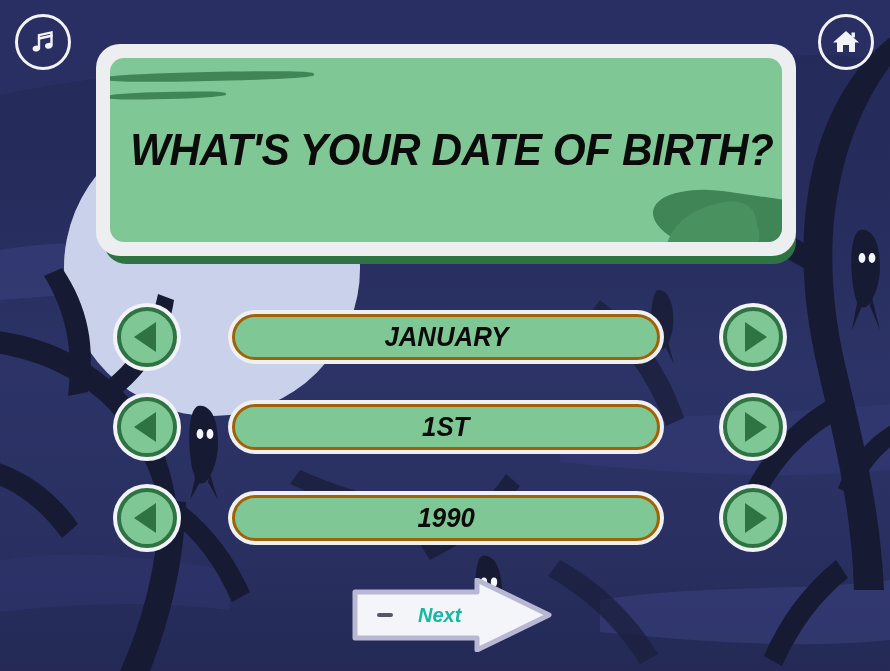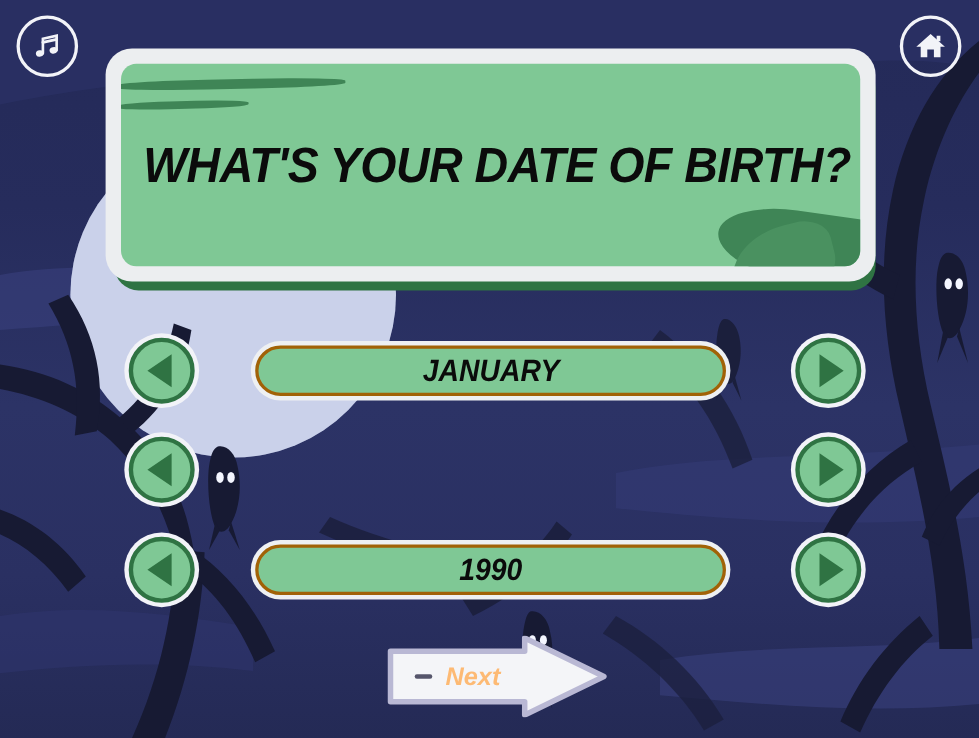--- a/index.html
+++ b/index.html
@@ -214,27 +214,27 @@
     left: 345px;
     top: 578px;
     width: 210px;
     height: 74px;
     cursor: pointer;
     z-index: 28;
   }
   #next-button svg { display:block; }
   #next-label {
     position: absolute;
-    left: 60px;
+    left: 73px;
     top: 50%;
     transform: translateY(-50%);
     font-family: "Liberation Sans", sans-serif;
     font-weight: 700;
-    font-size: 23px;
-    color: #fdba74;
+    font-size: 20px;
+    color: #14b8a6;
   }
   #next-dash {
     position: absolute;
     left: 32px;
     top: 50%;
     transform: translateY(-50%);
     width: 16px;
     height: 4px;
     background: #55556b;
     border-radius: 2px;
@@ -365,20 +365,25 @@
     </div>
     <div class="arrow-btn right">
       <span class="tri r"></span>
     </div>
   </div>
 
   <div id="row-day" class="selector-row">
     <div class="arrow-btn left">
       <span class="tri l"></span>
     </div>
+    <div class="value-pill">
+      <div class="value-pill-inner">
+        <span class="value-text">1ST</span>
+      </div>
+    </div>
     <div class="arrow-btn right">
       <span class="tri r"></span>
     </div>
   </div>
 
   <div id="row-year" class="selector-row">
     <div class="arrow-btn left">
       <span class="tri l"></span>
     </div>
     <div class="value-pill">

